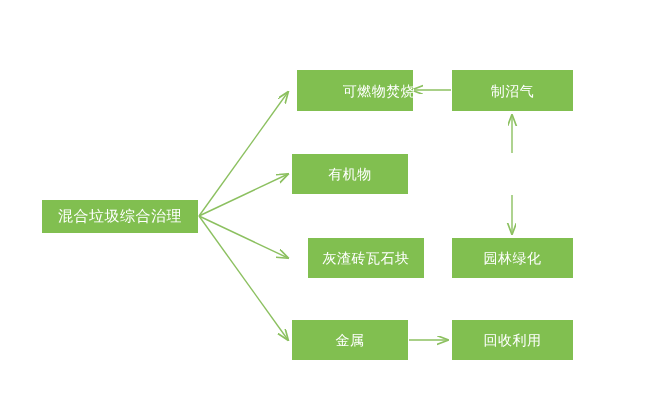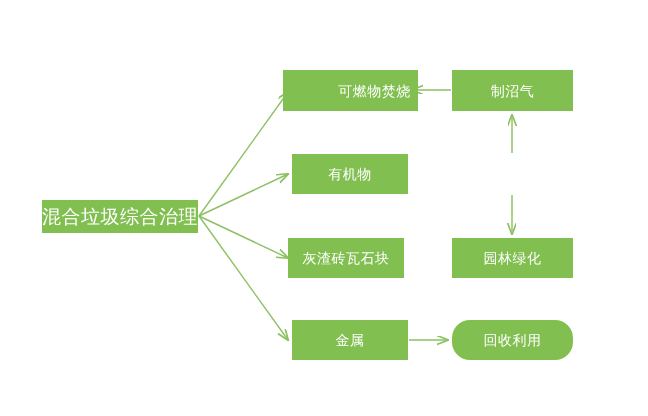--- a/index.html
+++ b/index.html
@@ -34,39 +34,39 @@
   }
   .node-label {
     display: block;
   }
   
   #node-root {
     left: 42px;
     top: 200px;
     width: 156px;
     height: 33px;
-    font-size: 19px;
+    font-size: 15px;
   }
   
   #node-combustible {
-    left: 283px;
+    left: 297px;
     top: 70px;
-    width: 135px;
+    width: 116px;
     height: 41px;
     padding-left: 48px;
   }
   #node-organic {
     left: 292px;
     top: 154px;
     width: 116px;
     height: 40px;
     justify-content: center;
   }
   #node-ash {
-    left: 288px;
+    left: 308px;
     top: 238px;
     width: 116px;
     height: 40px;
   }
   #node-metal {
     left: 292px;
     top: 320px;
     width: 116px;
     height: 40px;
   }
@@ -87,21 +87,20 @@
     left: 452px;
     top: 238px;
     width: 121px;
     height: 40px;
   }
   #node-recycle {
     left: 452px;
     top: 320px;
     width: 121px;
     height: 40px;
-    border-radius: 18px;
   }
   #edges {
     position: absolute;
     left: 0;
     top: 0;
     width: 648px;
     height: 416px;
     z-index: 1;
   }
 </style>

